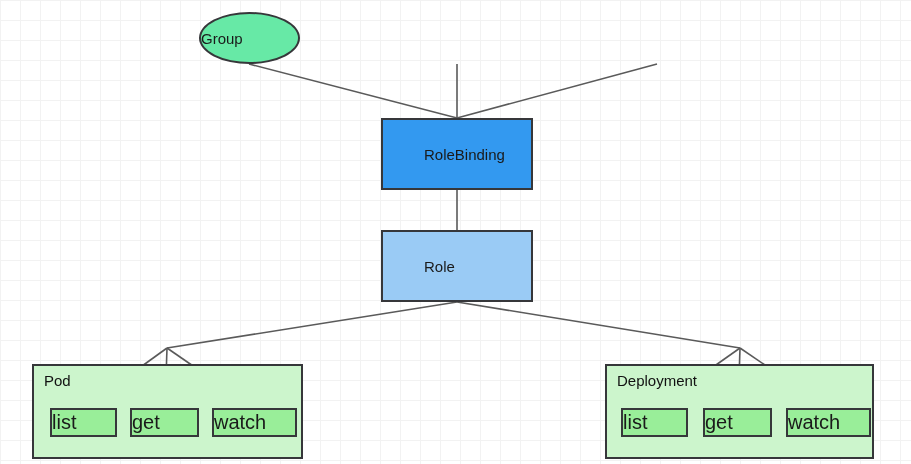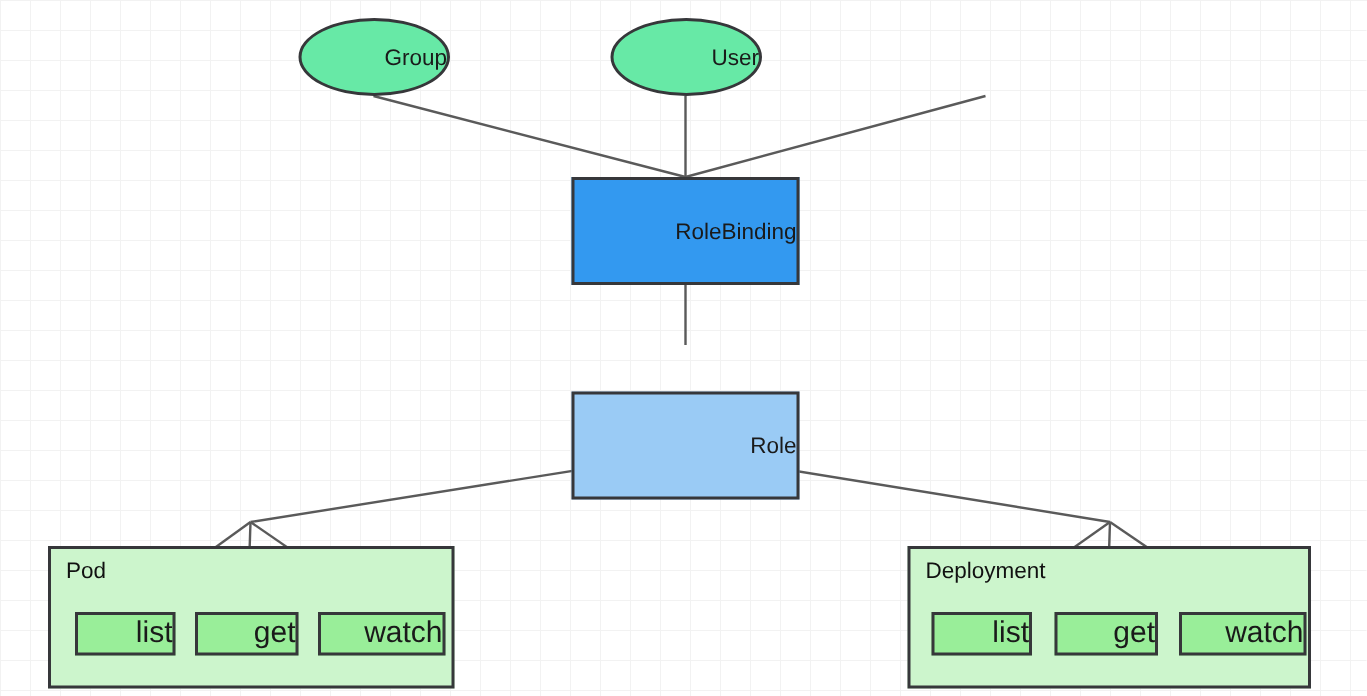--- a/index.html
+++ b/index.html
@@ -33,38 +33,39 @@
     width: 911px;
     height: 464px;
     pointer-events: none;
   }
 
   .node {
     position: absolute;
     box-sizing: border-box;
     display: flex;
     align-items: center;
-    justify-content: flex-end;
+    justify-content: flex-start;
     text-align: center;
     color: #1a1a1a;
   }
 
   
   .ellipse {
     border: 2.5px solid #36373a;
     border-radius: 50%;
     background: #67e9a6;
     font-size: 15px;
     line-height: 17px;
   }
 
   
   .rect {
     border: 2.5px solid #36373a;
     font-size: 15px;
+    padding-left: 41px;
   }
   .rect.rolebinding { background: #3399f0; }
   .rect.role { background: #9acbf5; }
 
   
   .group {
     border: 2.5px solid #36373a;
     background: #ccf5cc;
     display: block;
   }
@@ -103,30 +104,27 @@
       <path d="M 740 348 L 655 408"></path>
       <path d="M 740 348 L 738 408"></path>
       <path d="M 740 348 L 828 408"></path>
     </g>
   </svg>
 
   <div class="node ellipse" style="left:199px; top:12px; width:101px; height:52px;">
     <span>Group</span>
   </div>
 
-  <div class="node ellipse" style="left:407px; top:12px; width:101px; height:52px;">
-    <span>User</span>
-  </div>
 
 
   <div class="node rect rolebinding" style="left:381px; top:118px; width:152px; height:72px;">
     <span>RoleBinding</span>
   </div>
 
-  <div class="node rect role" style="left:381px; top:230px; width:152px; height:72px;margin-top:31px;">
+  <div class="node rect role" style="left:381px; top:230px; width:152px; height:72px;">
     <span>Role</span>
   </div>
 
   <div class="node group" style="left:32px; top:364px; width:271px; height:95px;">
     <span class="group-title">Pod</span>
   </div>
   <div class="node verb" style="left:50px; top:408px; width:67px; height:29px;">
     <span>list</span>
   </div>
   <div class="node verb" style="left:130px; top:408px; width:69px; height:29px;">

